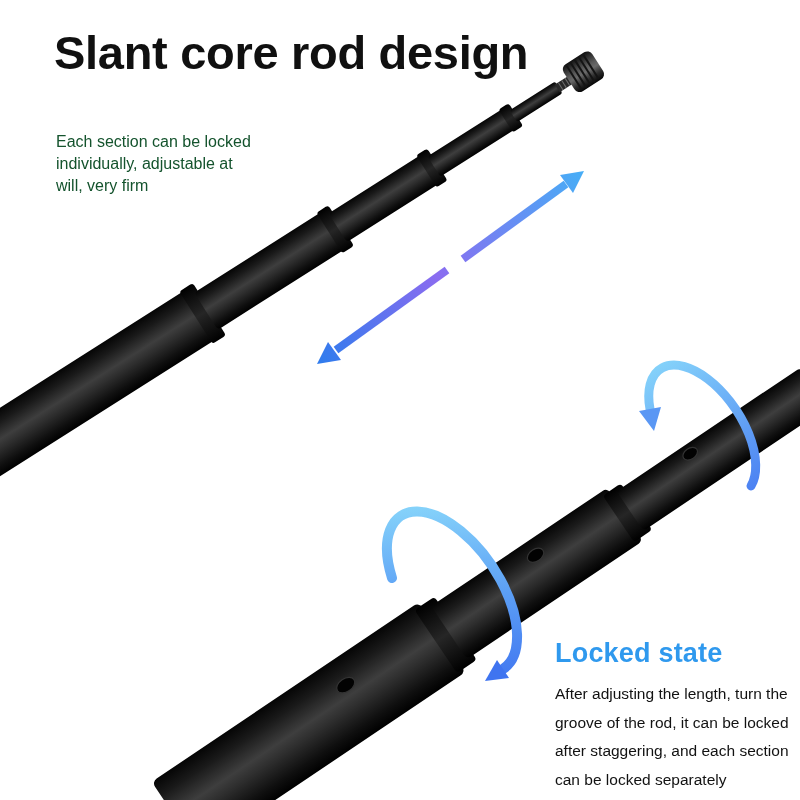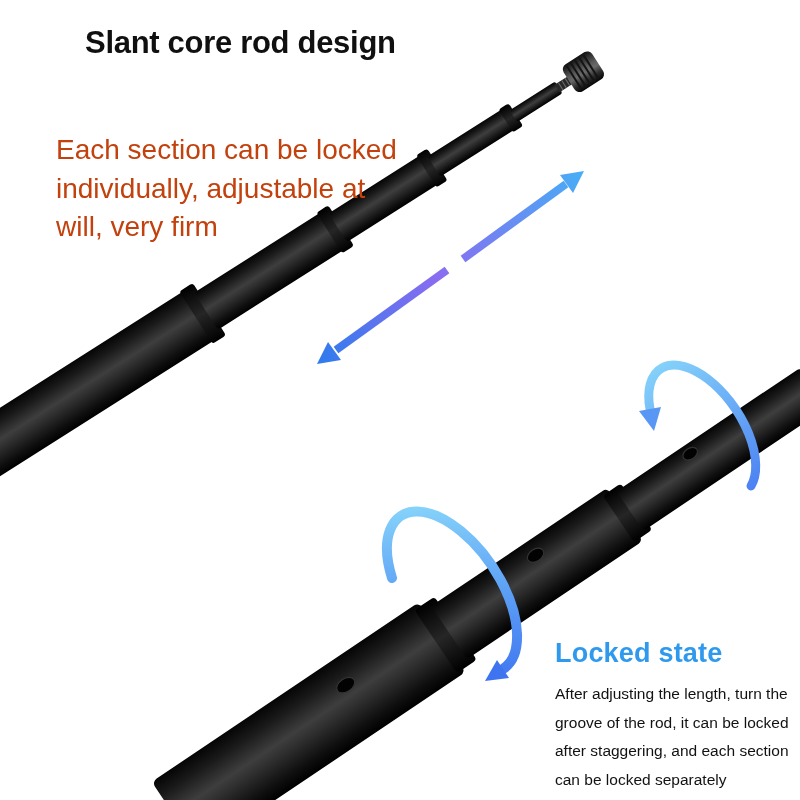--- a/index.html
+++ b/index.html
@@ -5,26 +5,26 @@
   * { margin:0; padding:0; box-sizing:border-box; }
   body { width:800px; height:800px; background:#fff; }
   .stage {
     position:relative; width:800px; height:800px; background:#fff;
     overflow:hidden; font-family:"Liberation Sans", sans-serif; color:#161616;
   }
   .art { position:absolute; left:0; top:0; width:800px; height:800px; }
 
   .title-block { position:absolute; left:54px; top:24px; }
   .title-block .title-line {
-    display:block; font-size:31px; line-height:1.22; font-weight:700;
-    color:#101010; letter-spacing:-0.3px;margin-left:31px;
+    display:block; font-size:47px; line-height:1.22; font-weight:700;
+    color:#101010; letter-spacing:-0.3px;
   }
   .intro {
-    position:absolute; left:56px; top:131px; font-size:28px; line-height:1.38;
-    white-space:pre-line; color:#c2410c;
+    position:absolute; left:56px; top:131px; font-size:16px; line-height:1.38;
+    white-space:pre-line; color:#14532d;
   }
 
   .callout { position:absolute; }
   .callout .callout-heading {
     font-size:27px; font-weight:700; color:var(--accent-blue, #2f99ee);
     margin-bottom:11px; letter-spacing:0.2px;
   }
   .callout .callout-body {
     font-size:15.5px; line-height:1.84; white-space:pre-line; color:#121212;
   }

